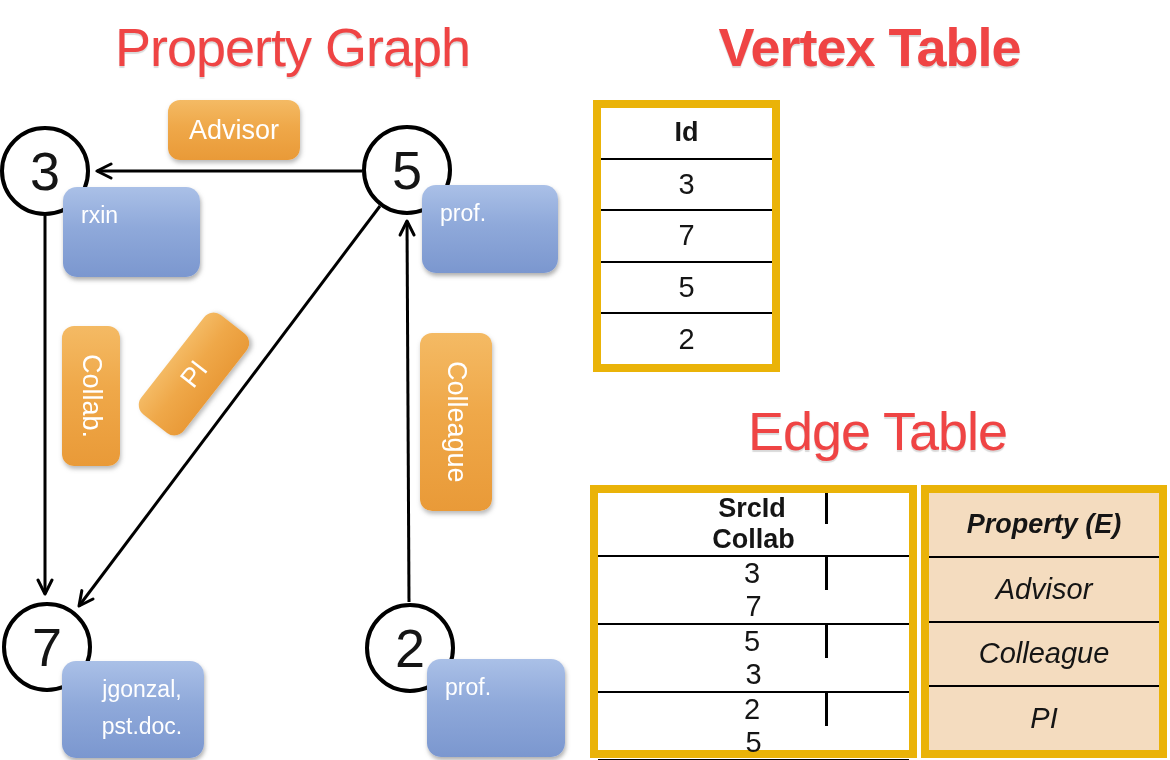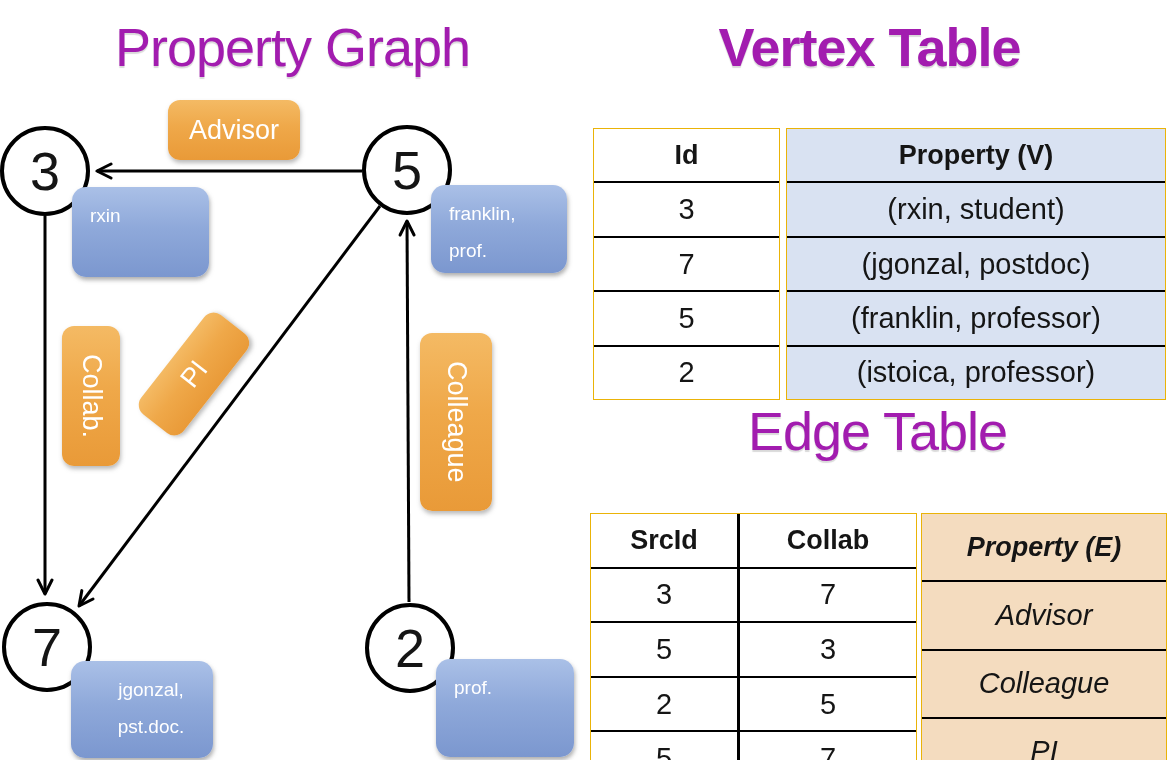--- a/index.html
+++ b/index.html
@@ -3,63 +3,63 @@
 <meta charset="utf-8">
 <style>
   html,body{margin:0;padding:0;background:#fff;}
   #stage{
     position:relative;width:1170px;height:760px;background:#fff;overflow:hidden;
     font-family:"Liberation Sans",sans-serif;color:#111;
   }
   
   .big-title{
     position:absolute;text-align:center;font-size:54px;font-weight:400;
-    letter-spacing:-1px;color:#a21caf;text-shadow:0 2px 1px rgba(0,0,0,0.15);
+    letter-spacing:-1px;color:#ef4444;text-shadow:0 2px 1px rgba(0,0,0,0.15);
     white-space:nowrap;
   }
   #graph-title{left:0;top:16px;width:585px;}
   #vertex-title{left:577px;top:16px;width:585px;font-weight:bold;}
   #edge-title{left:585px;top:400px;width:585px;}
 
   
   #edges-svg{position:absolute;left:0;top:0;width:585px;height:760px;}
 
   
   .gnode{
     position:absolute;width:90px;height:90px;border:4px solid #000;border-radius:50%;
     background:#fff;box-sizing:border-box;display:flex;align-items:center;justify-content:center;
     font-size:54px;color:#151515;
   }
   
   .vbox{
     position:absolute;border-radius:14px;box-sizing:border-box;
     background:linear-gradient(180deg,#AAC0E7 0%,#8FA9DA 45%,#7B97CF 100%);
     box-shadow:1px 3px 4px rgba(110,110,110,0.55);
-    color:#fff;font-size:19px;line-height:37px;padding:10px 0 0 18px;margin-left:9px;
+    color:#fff;font-size:23px;line-height:37px;padding:10px 0 0 18px;
   }
   
   .elabel{
     position:absolute;border-radius:12px;box-sizing:border-box;
     background:linear-gradient(180deg,#F4BA64 0%,#EFA849 45%,#E99A38 100%);
     box-shadow:1px 3px 4px rgba(120,120,120,0.5);
     color:#fff;font-size:27px;display:flex;align-items:center;justify-content:center;
   }
   .elabel.vertical{writing-mode:vertical-rl;text-orientation:mixed;}
   #label-pi{transform:rotate(-52deg);}
 
   
   .tbl{
-    position:absolute;border:1px solid #eab308;box-sizing:border-box;
-    display:flex;flex-direction:column;background:#fff;margin-top:28px;
+    position:absolute;border:8px solid #eab308;box-sizing:border-box;
+    display:flex;flex-direction:column;background:#fff;
   }
   .tbl .trow{flex:1;display:flex;align-items:center;justify-content:center;
     border-bottom:2px solid #000;font-size:29px;color:#151515;}
   .tbl .trow:last-child{border-bottom:none;}
   .tbl .trow.head{font-weight:bold;font-size:27px;}
-  .tbl.split .trow{justify-content:space-between;}
+  .tbl.split .trow{justify-content:space-between;flex-direction:column;}
   .tbl.split .cell{display:flex;align-items:center;justify-content:center;height:100%;box-sizing:border-box;}
   .tbl.split .cell.c1{width:149px;border-right:3px solid #000;}
   .tbl.split .cell.c2{flex:1;}
   #vertex-prop-table{background:#D9E2F2;}
   #edge-prop-table{background:#F4DCBF;}
 </style>
 </head>
 <body>
 
 <div id="stage">
@@ -97,46 +97,38 @@
 
   <div class="elabel" id="label-advisor" style="left:168px;top:100px;width:132px;height:60px;">Advisor</div>
   <div class="elabel vertical" style="left:62px;top:326px;width:58px;height:140px;">Collab.</div>
   <div class="elabel" id="label-pi" style="left:131px;top:347px;width:126px;height:54px;">PI</div>
   <div class="elabel vertical" style="left:420px;top:333px;width:72px;height:178px;">Colleague</div>
 
   <div class="vbox" style="left:63px;top:187px;width:137px;height:90px;">
     <div>rxin</div>
   </div>
   <div class="vbox" style="left:422px;top:185px;width:136px;height:88px;">
-    <div>franklin,</div>
     <div>prof.</div>
   </div>
   <div class="vbox" style="left:62px;top:661px;width:142px;height:97px;text-align:center;">
     <div>jgonzal,</div>
     <div>pst.doc.</div>
   </div>
   <div class="vbox" style="left:427px;top:659px;width:138px;height:98px;">
     <div>prof.</div>
   </div>
 
   <div class="tbl" id="vertex-id-table" style="left:593px;top:100px;width:187px;height:272px;">
     <div class="trow head">Id</div>
     <div class="trow">3</div>
     <div class="trow">7</div>
     <div class="trow">5</div>
     <div class="trow">2</div>
   </div>
 
-  <div class="tbl" id="vertex-prop-table" style="left:786px;top:100px;width:380px;height:272px;">
-    <div class="trow head">Property (V)</div>
-    <div class="trow">(rxin, student)</div>
-    <div class="trow">(jgonzal, postdoc)</div>
-    <div class="trow">(franklin, professor)</div>
-    <div class="trow">(istoica, professor)</div>
-  </div>
 
   <div class="tbl split" id="edge-src-dst-table" style="left:590px;top:485px;width:327px;height:273px;">
     <div class="trow head">
       <div class="cell c1">SrcId</div>
       <div class="cell c2">Collab</div>
     </div>
     <div class="trow">
       <div class="cell c1">3</div>
       <div class="cell c2">7</div>
     </div>

